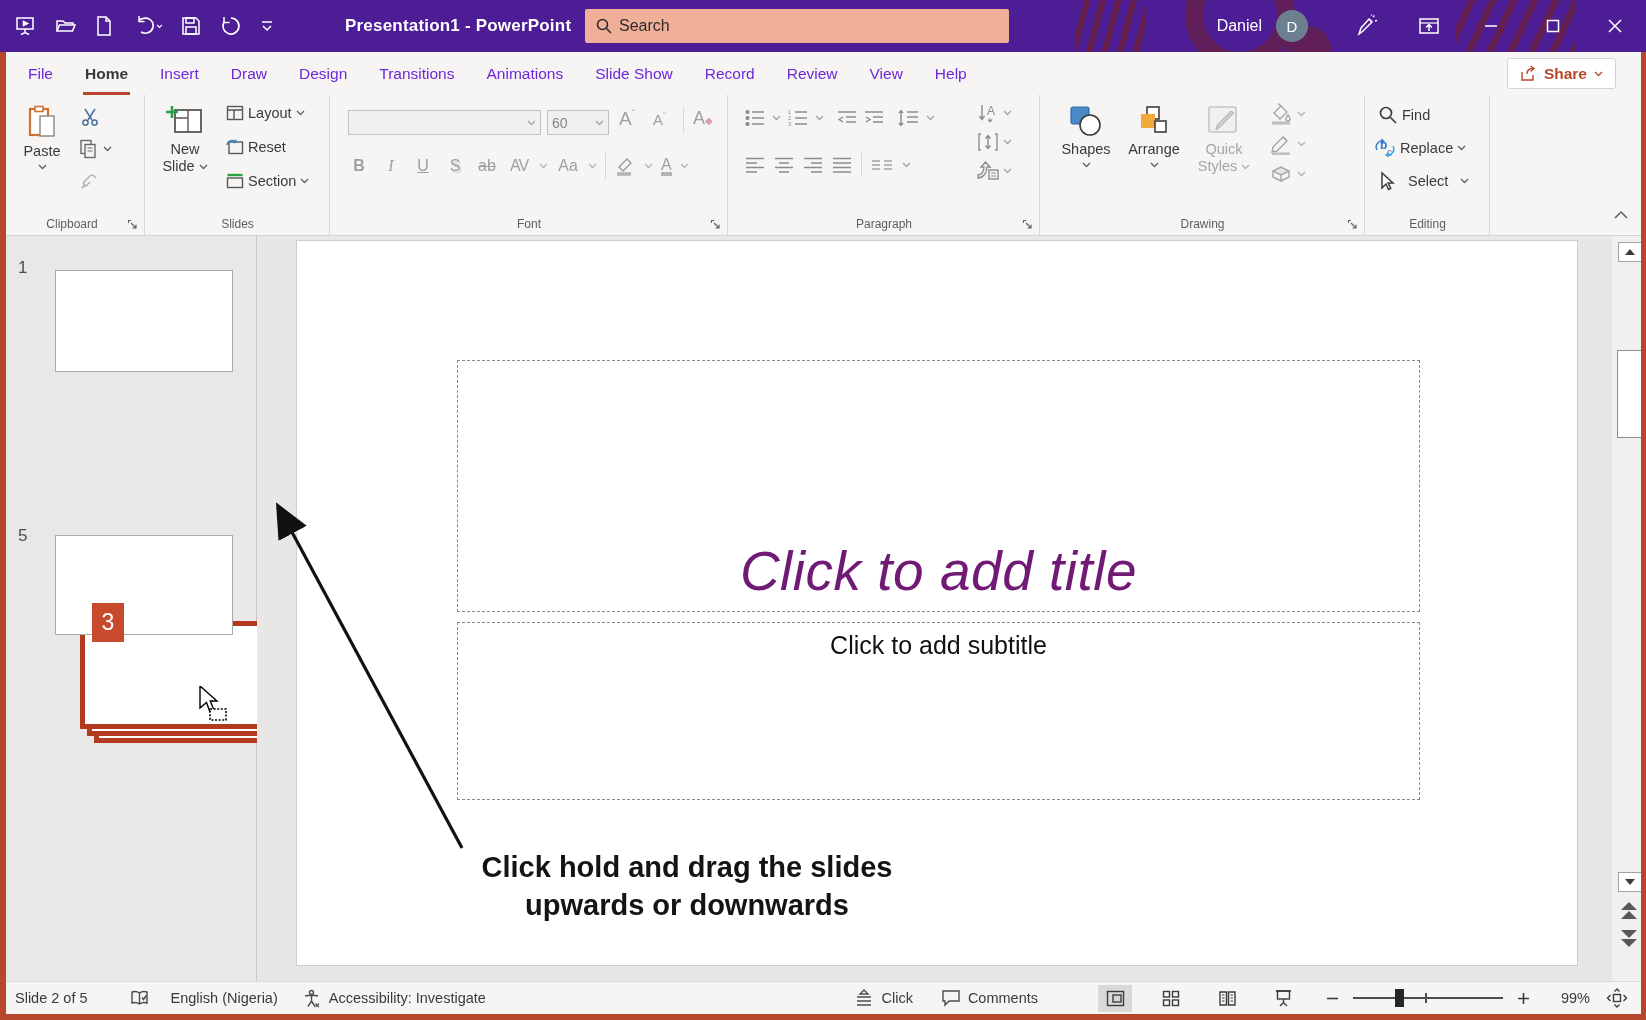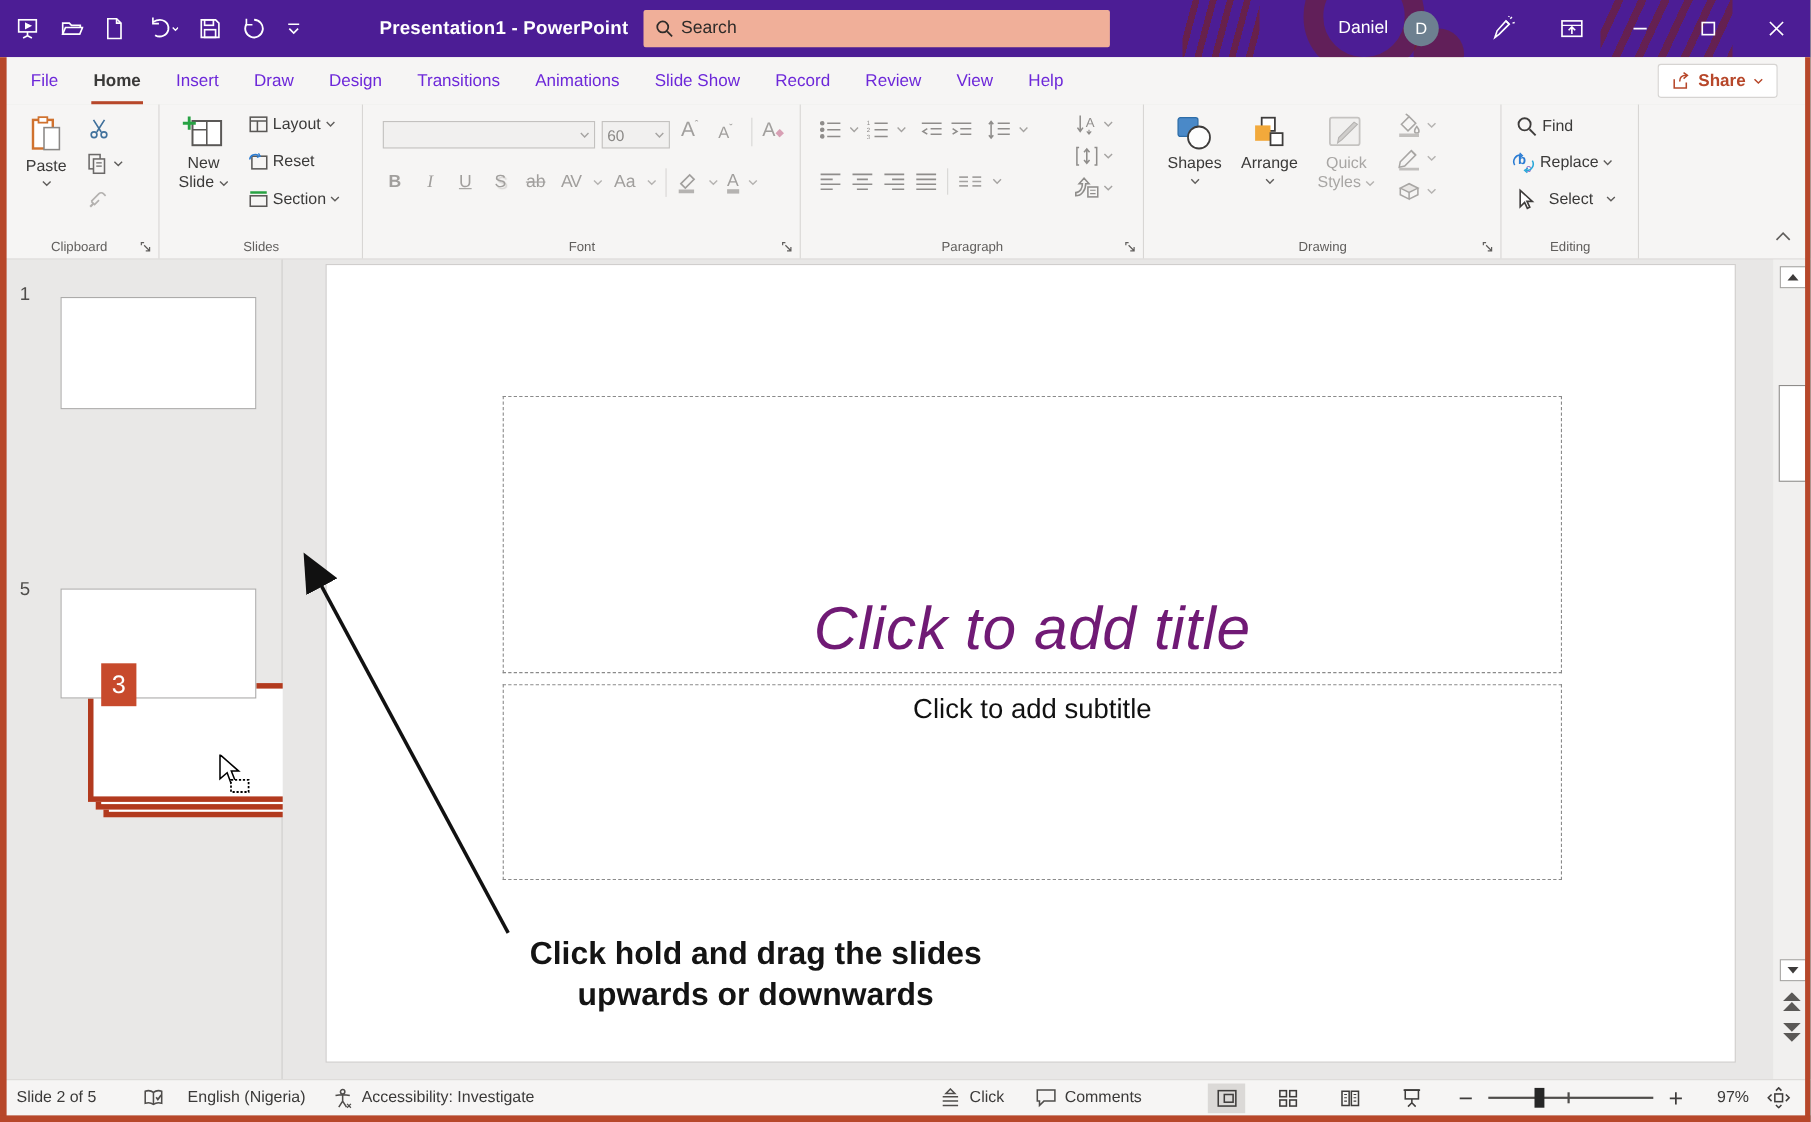--- a/index.html
+++ b/index.html
@@ -746,21 +746,21 @@
     <span style="margin-left:14px;position:relative;width:150px;height:20px;display:inline-block;">
       <span style="position:absolute;left:0;top:9px;width:150px;height:2px;background:#4F4D4B;"></span>
       <span style="position:absolute;left:72px;top:5px;width:1.5px;height:10px;background:#4F4D4B;"></span>
       <span style="position:absolute;left:42px;top:1px;width:9px;height:18px;background:#262626;"></span>
     </span>
     <span style="margin-left:14px;">
       <svg width="13" height="13" viewBox="0 0 13 13" stroke="#3E3C3B" stroke-width="1.6">
           <path d="M1 6.5 H12 M6.5 1 V12"></path>
         </svg>
     </span>
-    <span style="margin-left:20px;width:40px;text-align:right;">97%</span>
+    <span style="margin-left:20px;width:40px;text-align:right;">99%</span>
     <span style="margin-left:16px;margin-right:18px;">
       <svg width="22" height="20" viewBox="0 0 22 20" fill="none" stroke="#3E3C3B" stroke-width="1.4">
           <rect x="7.5" y="6.5" width="7" height="7"></rect>
           <path d="M4.5 7 L1.5 10 L4.5 13"></path>
           <path d="M17.5 7 L20.5 10 L17.5 13"></path>
           <path d="M8.5 3.5 L11 1 L13.5 3.5"></path>
           <path d="M8.5 16.5 L11 19 L13.5 16.5"></path>
         </svg>
     </span>
   </div>

